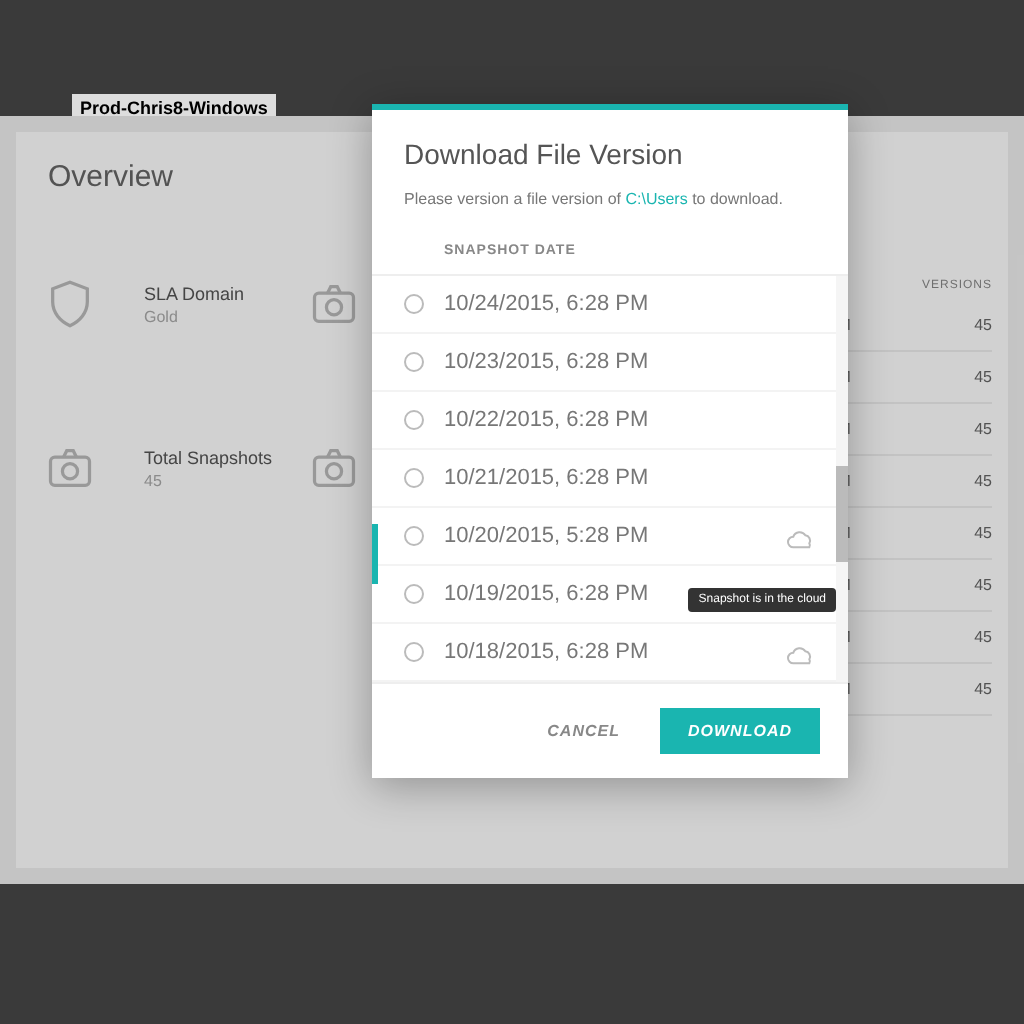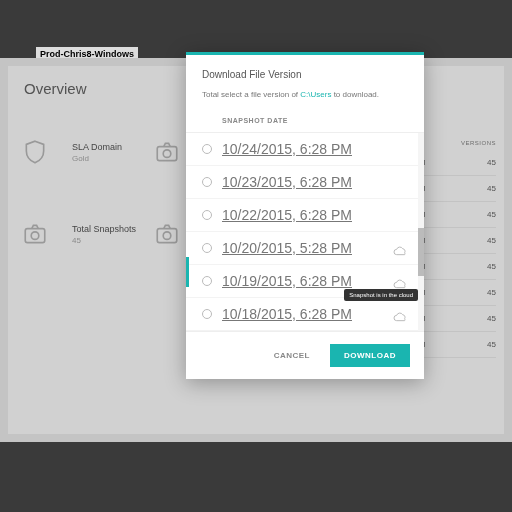--- a/index.html
+++ b/index.html
@@ -15,36 +15,36 @@
 .card-text { display: flex; flex-direction: column; }
 .card-label { font-size: 9px; color: #555; }
 .card-value { font-size: 8px; color: #aaa; margin-top: 2px; }
 .bg-table { position: absolute; top: 70px; right: 8px; width: 120px; }
 .bg-th { display: flex; gap: 8px; font-size: 6px; color: #888; letter-spacing: .5px; padding: 4px 0; }
 .bg-th span:first-child { flex: 1; }
 .bg-row { display: flex; gap: 8px; font-size: 8px; color: #666; padding: 8px 0; border-bottom: 1px solid #eee; }
 .bg-row span:first-child { flex: 1; }
 .dim { position: absolute; inset: 0; background: rgba(0,0,0,.18); }
 .modal { position: absolute; top: 52px; left: 186px; width: 238px; background: #fff; border-top: 3px solid #1ab5b0; box-shadow: 0 4px 20px rgba(0,0,0,.3); }
-.modal-title { font-size: 10px; font-weight: 400; color: #555; padding: 14px 16px 10px; }
+.modal-title { font-size: 14px; font-weight: 400; color: #555; padding: 14px 16px 10px; }
 .modal-prompt { font-size: 8px; color: #777; padding: 0 16px 10px; }
 .modal-prompt a { color: #1ab5b0; text-decoration: none; }
 .snap-header { font-size: 7px; font-weight: 600; color: #888; letter-spacing: .5px; padding: 8px 30px 8px 36px; border-bottom: 1px solid #eee; }
 .snap-list { position: relative; max-height: 220px; overflow: hidden; padding: 0 6px 0 0; }
 .snap-row { display: flex; align-items: center; padding: 8px 10px 8px 16px; border-bottom: 1px solid #f3f3f3; position: relative; }
 .radio { width: 10px; height: 10px; border: 1px solid #bbb; border-radius: 50%; margin-right: 10px; flex-shrink: 0; }
-.snap-date { font-size: 14px; color: #777; flex: 1; text-decoration: underline; }
+.snap-date { font-size: 11px; color: #777; flex: 1; }
 .cloud { width: 16px; height: 12px; }
 .cloud svg { width: 16px; height: 12px; stroke: #bbb; fill: none; stroke-width: 1.5; }
 .bar { position: absolute; left: 0; top: 124px; width: 3px; height: 30px; background: #1ab5b0; }
 .tooltip { position: absolute; right: 6px; top: 156px; background: #333; color: #fff; font-size: 6px; padding: 3px 5px; border-radius: 2px; white-space: nowrap; }
 .scroll-track { position: absolute; right: 0; top: 0; bottom: 0; width: 6px; background: #f5f5f5; }
 .scroll-thumb { position: absolute; right: 0; top: 95px; width: 6px; height: 48px; background: #bbb; }
 .modal-actions { display: flex; justify-content: flex-end; gap: 6px; padding: 12px 14px; border-top: 1px solid #eee; }
-.btn { font-size: 8px; font-weight: 600; letter-spacing: .5px; padding: 7px 14px; border: 0; cursor: pointer; }
+.btn { font-size: 8px; font-weight: 600; letter-spacing: .5px; padding: 7px 14px; border: 0; cursor: pointer; font-style: italic; }
 .btn-cancel { background: transparent; color: #888; }
 .btn-primary { background: #1ab5b0; color: #fff; }
 </style>
 </head>
 <body>
 
 <div class="browser-tab">Prod-Chris8-Windows</div>
 
 <div class="app">
   <div class="overview-panel">
@@ -143,36 +143,40 @@
           </div>
         </div>
     </div>
   </div>
   <div class="dim"></div>
 </div>
 
 <div class="modal">
   <div class="modal-title">Download File Version</div>
   <div class="modal-prompt">
-    <span>Total select a file version of </span><a>C:\Users</a><span> to download.</span>
+    <span>Please version a file version of </span><a>C:\Users</a><span> to download.</span>
   </div>
   <div class="snap-header">SNAPSHOT DATE</div>
   <div class="snap-list">
     <div id="snaprows">
         <div class="snap-row">
           <div class="radio"></div>
           <div class="snap-date">10/24/2015, 6:28 PM</div>
         </div>
         <div class="snap-row">
           <div class="radio"></div>
           <div class="snap-date">10/23/2015, 6:28 PM</div>
         </div>
         <div class="snap-row">
           <div class="radio"></div>
           <div class="snap-date">10/22/2015, 6:28 PM</div>
+        </div>
+        <div class="snap-row">
+          <div class="radio"></div>
+          <div class="snap-date">10/21/2015, 6:28 PM</div>
         </div>
         <div class="snap-row">
           <div class="radio"></div>
           <div class="snap-date">10/20/2015, 5:28 PM</div>
           <div class="cloud"><svg viewBox="0 0 24 16">
               <path d="M19 12a4 4 0 0 0-3-6 5 5 0 0 0-9 1 4 4 0 0 0 0 8h12a3 3 0 0 0 0-3z"></path>
             </svg></div>
         </div>
         <div class="snap-row">
           <div class="radio"></div>

